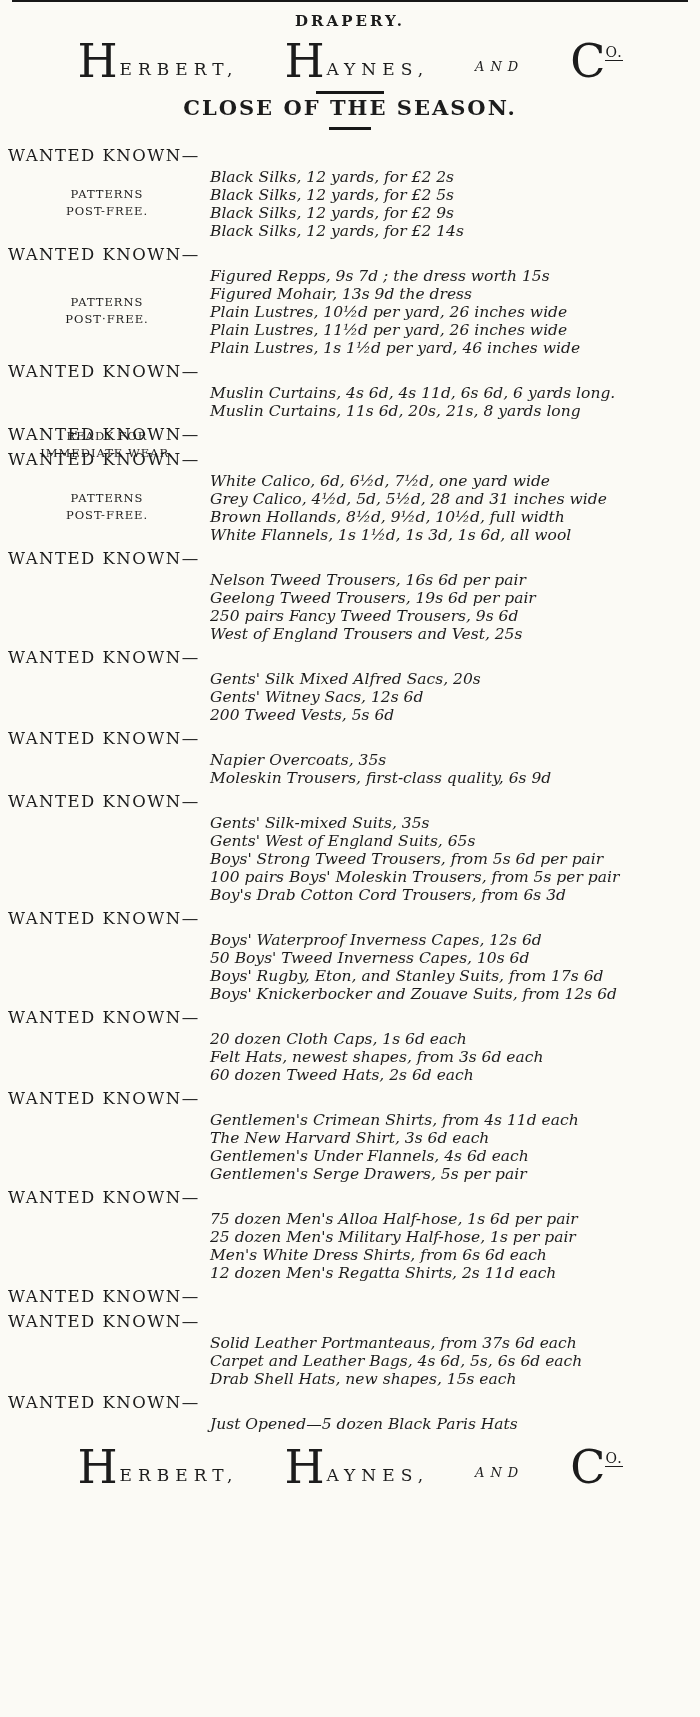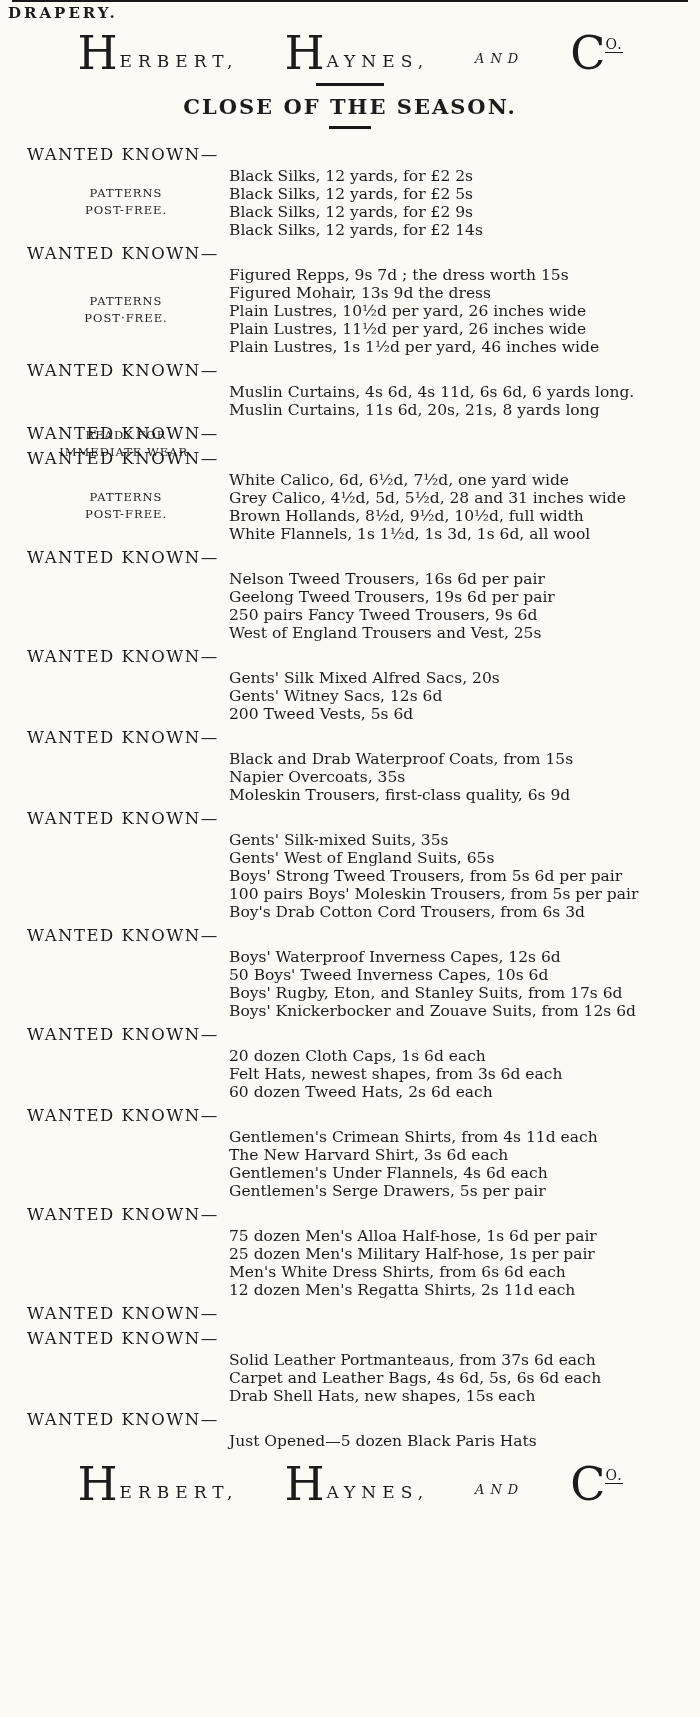--- a/index.html
+++ b/index.html
@@ -7,49 +7,49 @@
   body {
     height:1717px;
     background:#fbfaf5;
     color:#1c1c1c;
     font-family:"DejaVu Serif", "Liberation Serif", serif;
     overflow:hidden;
   }
   .page { padding:0 8px; }
   .top-rule { border-top:2px solid #181818; margin:0 4px; }
   .category {
-    font-weight:bold; font-size:15px;
-    letter-spacing:3px; padding-top:2px;
+    text-align:center; font-weight:bold; font-size:15px;
+    letter-spacing:3px; padding-top:10px;
   }
   .masthead {
     display:flex; justify-content:center; align-items:flex-start;
     gap:46px; margin-top:13px;
   }
   .mast-word { display:flex; align-items:flex-start; }
   .dropcap { font-size:46px; line-height:0.82; }
   .word-rest { font-size:17px; letter-spacing:6px; margin-top:16px; margin-left:2px; }
   .word-and  { font-size:13px; letter-spacing:6px; margin-top:16px;font-style:italic; }
   .word-sup  { font-size:14px; letter-spacing:1px; margin-top:1px; border-bottom:1px solid #1c1c1c; }
   .rule { background:#181818; margin-left:auto; margin-right:auto; }
   .rule-under-masthead { width:68px; height:3px; margin-top:10px; }
   .subtitle {
     text-align:center; font-size:21px; font-weight:bold;
-    letter-spacing:2px; margin-top:8px;
+    letter-spacing:2px; margin-top:1px;
   }
   .rule-under-subtitle { width:42px; height:3px; margin-top:7px; margin-bottom:16px; }
-  .section { margin-bottom:5px;margin-left:19px; }
+  .section { margin-bottom:5px; }
   .wanted-label { font-size:16.5px; letter-spacing:1.5px; line-height:20px; white-space:nowrap; }
   .section-row { position:relative; }
   .side-note {
     position:absolute; left:0; top:50%; transform:translateY(-50%);
     width:198px; text-align:center; font-size:11.5px;
     letter-spacing:1px; line-height:1.5;
   }
   .items { margin-left:202px; padding-top:2px; }
-  .item-line { font-size:15.5px; line-height:18px; white-space:nowrap; }
+  .item-line { font-size:15.5px; line-height:18px; white-space:nowrap;font-style:italic; }
   .masthead.footer { margin-top:16px; }
 </style>
 </head>
 <body>
 
 <div class="page">
 
   <div class="top-rule"></div>
 
   <div class="category">DRAPERY.</div>
@@ -159,21 +159,20 @@
             <div class="item-line">Gents' Silk Mixed Alfred Sacs, 20s</div>
             <div class="item-line">Gents' Witney Sacs, 12s 6d</div>
             <div class="item-line">200 Tweed Vests, 5s 6d</div>
           </div>
         </div>
       </div>
       <div class="section">
         <div class="wanted-label">WANTED KNOWN—</div>
         <div class="section-row">
           <div class="items">
-            <div class="item-line">Black and Drab Waterproof Coats, from 15s</div>
             <div class="item-line">Napier Overcoats, 35s</div>
             <div class="item-line">Moleskin Trousers, first-class quality, 6s 9d</div>
           </div>
         </div>
       </div>
       <div class="section">
         <div class="wanted-label">WANTED KNOWN—</div>
         <div class="section-row">
           <div class="items">
             <div class="item-line">Gents' Silk-mixed Suits, 35s</div>

